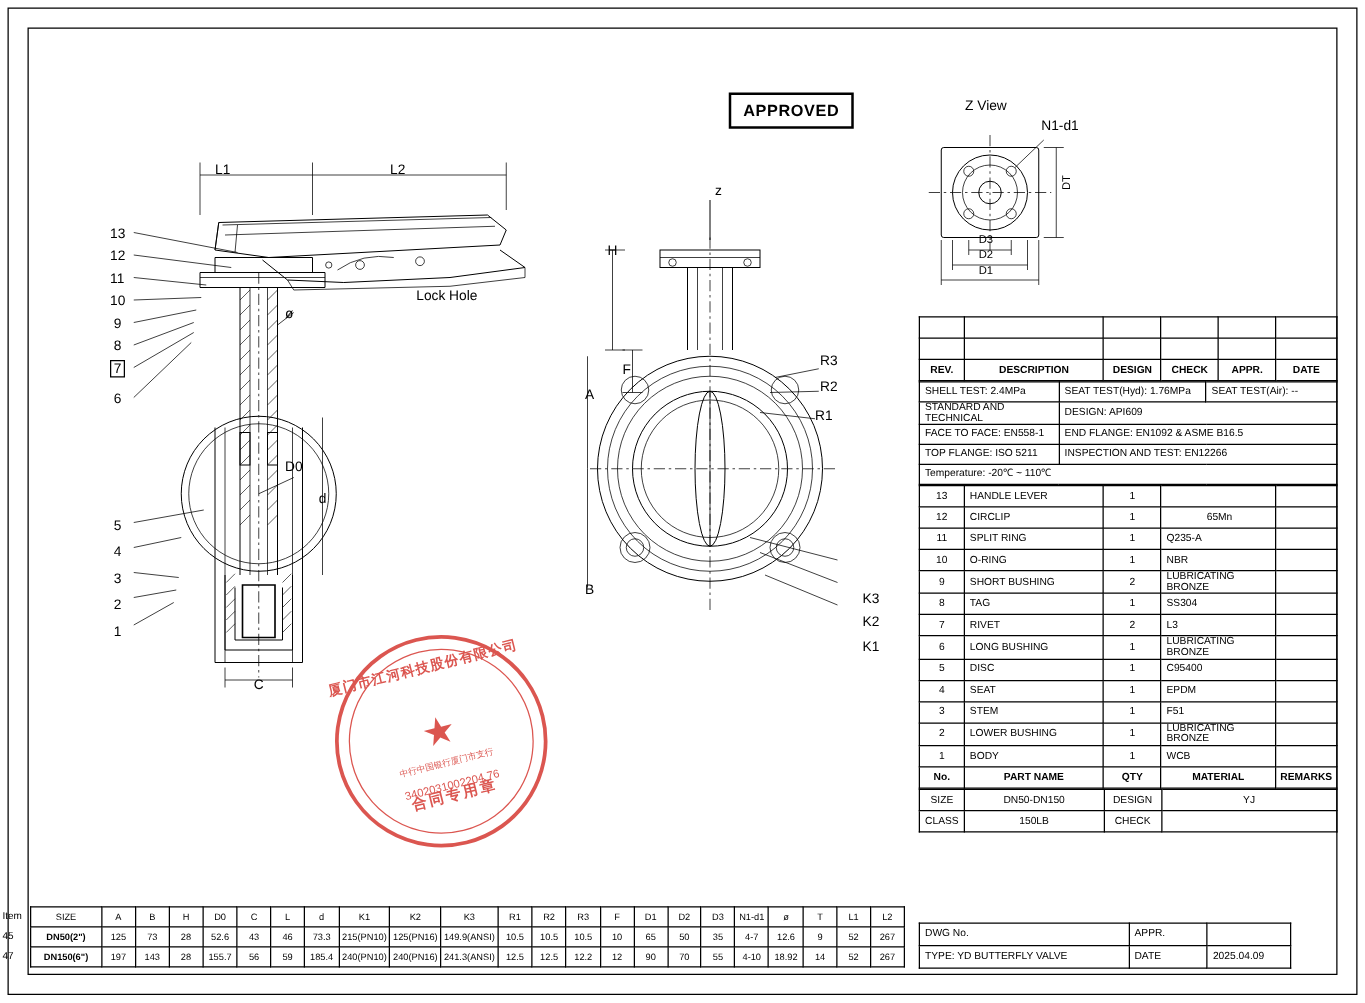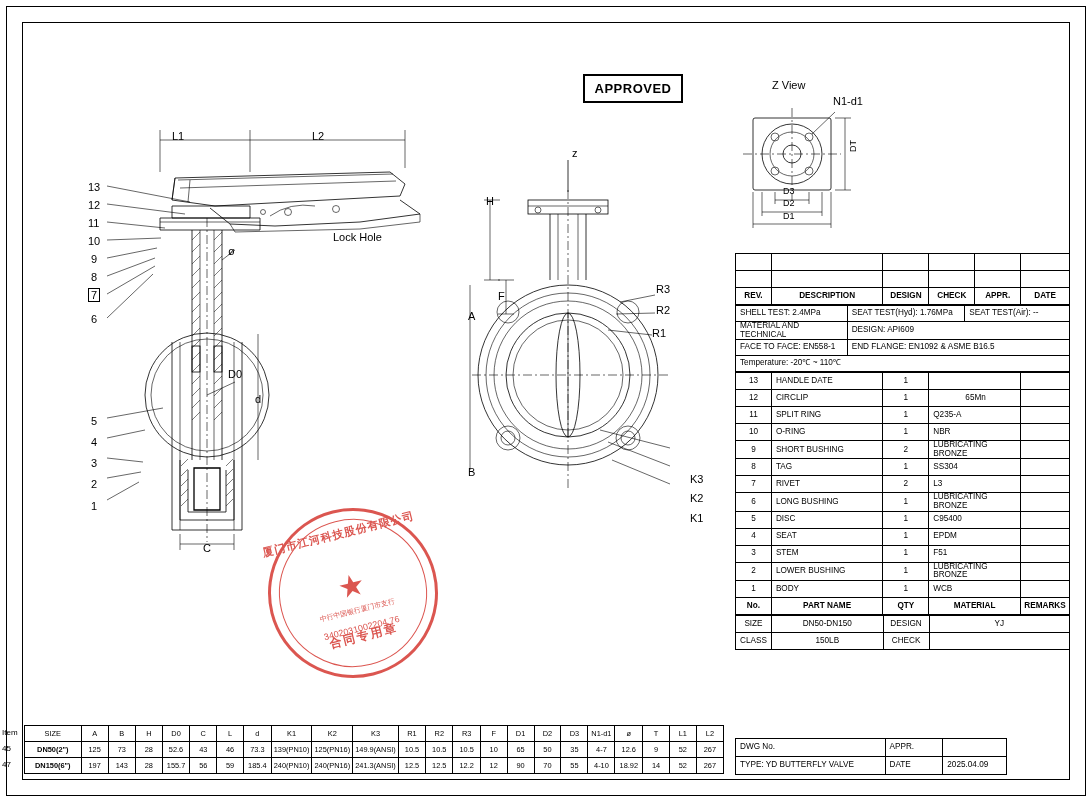--- a/index.html
+++ b/index.html
@@ -72,21 +72,21 @@
   #revtable { width: 335px; font-size: 8.2px; }
   #revtable td { height: 17px; font-weight: bold; }
 
   
   #dimwrap { left: 24px; top: 725px; width: 700px; }
   #dimtable { width: 700px; font-size: 7.4px; }
   #dimtable td { height: 16px; }
   #dimtable td.sz { font-weight: bold; }
 
   
-  #titleblock { left: 735px; top: 738px; width: 272px; font-size: 8.2px; }
+  #titleblock { left: 735px; top: 738px; width: 298px; font-size: 8.2px; }
   #titleblock td { height: 18px; text-align: left; padding-left: 4px; }
 
   
   #itemcol { left: 2px; top: 725px; font-size: 8px; }
   #itemcol div { height: 16px; line-height: 16px; }
   .boxed {
     border: 1px solid #000; padding: 0 2px; font-size: 11px;
   }
 
   
@@ -413,38 +413,42 @@
     </table>
 
     <table class="grid" id="spectable">
       <tbody>
         <tr>
           <td style="width:112px;">SHELL TEST: 2.4MPa</td>
           <td style="width:118px;">SEAT TEST(Hyd): 1.76MPa</td>
           <td style="width:105px;">SEAT TEST(Air):  --</td>
         </tr>
         <tr>
-          <td colspan="1" style="width:112px;">MATERIAL AND TECHNICAL</td>
+          <td colspan="1" style="width:112px;">STANDARD AND TECHNICAL</td>
           <td colspan="2">DESIGN: API609</td>
         </tr>
         <tr>
           <td style="width:112px;">FACE TO FACE: EN558-1</td>
           <td colspan="2">END FLANGE: EN1092 &amp; ASME B16.5</td>
         </tr>
         <tr>
+          <td style="width:112px;">TOP FLANGE: ISO 5211</td>
+          <td colspan="2">INSPECTION AND TEST: EN12266</td>
+        </tr>
+        <tr>
           <td colspan="3">Temperature: -20℃ ~ 110℃</td>
         </tr>
       </tbody>
     </table>
 
     <table class="grid" id="bomtable">
       <tbody id="bom-body">
           <tr>
             <td style="width: 36px;">13</td>
-            <td class="l" style="width: 112px;">HANDLE  DATE</td>
+            <td class="l" style="width: 112px;">HANDLE  LEVER</td>
             <td style="width: 46px;">1</td>
             <td class="l" style="width: 92px;"></td>
             <td style="width: 49px;"></td>
           </tr>
           <tr>
             <td style="width: 36px;">12</td>
             <td class="l" style="width: 112px;">CIRCLIP</td>
             <td style="width: 46px;">1</td>
             <td class="l" style="width: 92px; text-align: center;">65Mn</td>
             <td style="width: 49px;"></td>
@@ -601,21 +605,21 @@
       <tbody id="dim-body">
           <tr>
             <td class="sz">DN50(2")</td>
             <td>125</td>
             <td>73</td>
             <td>28</td>
             <td>52.6</td>
             <td>43</td>
             <td>46</td>
             <td>73.3</td>
-            <td>139(PN10)</td>
+            <td>215(PN10)</td>
             <td>125(PN16)</td>
             <td>149.9(ANSI)</td>
             <td>10.5</td>
             <td>10.5</td>
             <td>10.5</td>
             <td>10</td>
             <td>65</td>
             <td>50</td>
             <td>35</td>
             <td>4-7</td>

